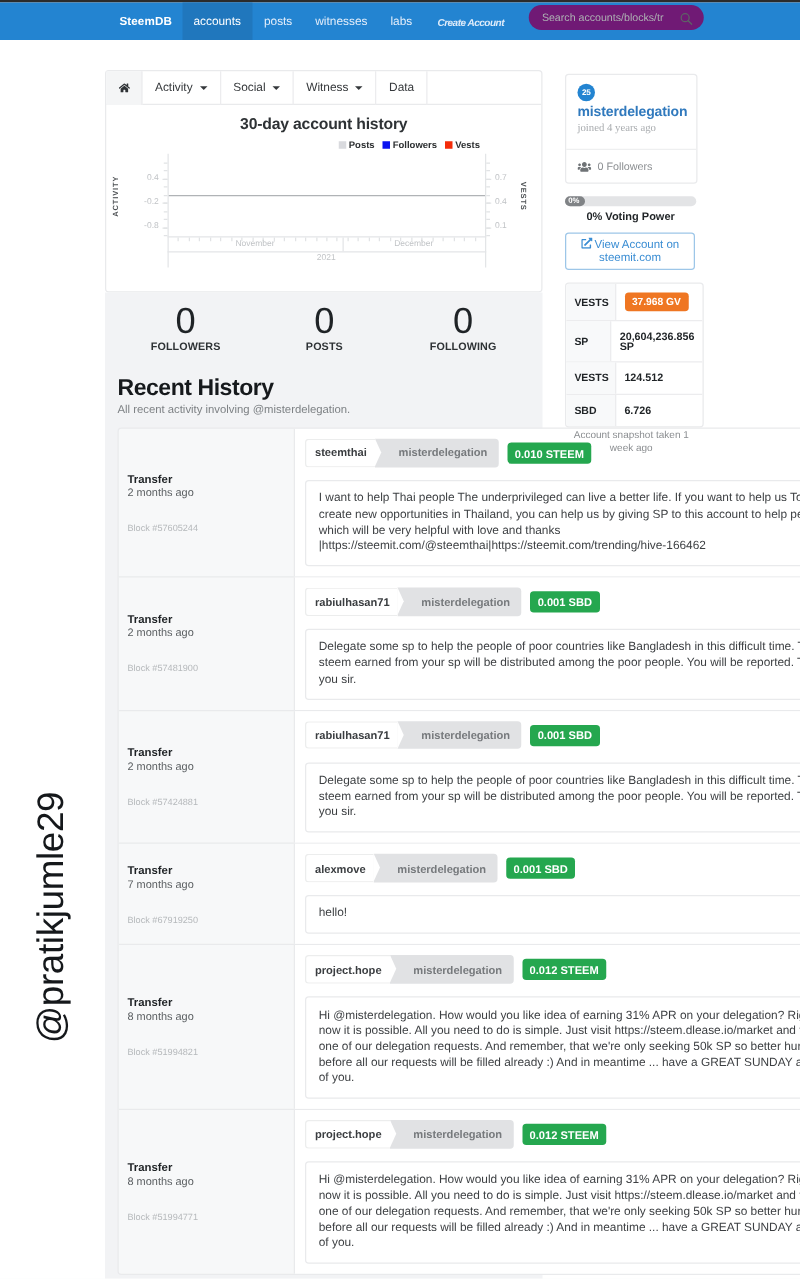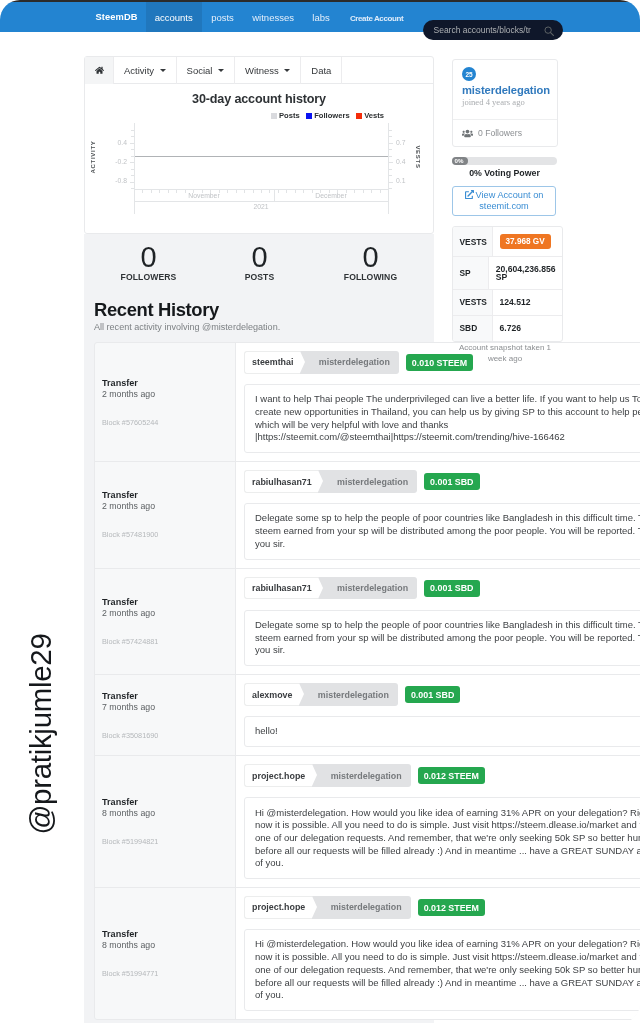--- a/index.html
+++ b/index.html
@@ -4,33 +4,33 @@
 <title>SteemDB</title>
 <style>
   * { box-sizing: border-box; }
   html, body { margin:0; padding:0; }
   body {
     width:640px; height:1023px; overflow:hidden;
     background:#ffffff;
     font-family:"Liberation Sans", sans-serif;
     -webkit-font-smoothing: antialiased;
   }
-  .page { position:relative; width:640px; height:1023px; overflow:hidden;border-radius:20px; }
+  .page { position:relative; width:640px; height:1023px; overflow:hidden; }
 
   
   .topstrip { position:absolute; left:0; top:0; width:640px; height:2px; background:#2b2b2b; }
 
   
   .navbar { position:absolute; left:0; top:2px; width:640px; height:30px; background:#2384d1; }
   .nav-inner { position:absolute; left:84px; top:0; height:30px; display:flex; align-items:stretch; }
   .nav-brand { display:flex; align-items:center; padding:0 8px 0 11.5px; color:#fff; font-weight:bold; font-size:9.3px; letter-spacing:.1px; }
   .nav-item { display:flex; align-items:center; padding:0 9.2px; color:#e4eefa; font-size:9.5px; }
   .nav-item.active { background:#2077bd; color:#fff; }
-  .nav-create { display:flex; align-items:center; padding:16px 11px; color:#dfecfa; font-size:8px; font-weight:bold; letter-spacing:-.4px; }
-  .searchbox { position:absolute; left:423px; top:18px; width:140px; height:20px; background:#0f172a; border-radius:10px; }
+  .nav-create { display:flex; align-items:center; padding:16px 11px; color:#dfecfa; font-size:8px; font-weight:bold; letter-spacing:-.4px;font-style:italic; }
+  .searchbox { position:absolute; left:423px; top:2px; width:140px; height:20px; background:#701a75; border-radius:10px; }
   .searchbox .ph { position:absolute; left:10.5px; top:5px; font-size:8.5px; color:#adb0b3; white-space:nowrap; }
   .searchbox .mag { position:absolute; left:121px; top:5.5px; width:10px; height:10px; }
 
   
   .maincard { position:absolute; left:84px; top:56px; width:350px; height:178px; background:#fff; border:1px solid #e9eaec; border-radius:3px; }
   .tabrow { position:relative; height:27px; border-bottom:1px solid #e9eaec; display:flex; }
   .tab { display:flex; align-items:center; justify-content:center; padding:0 10px; font-size:9.5px; color:#35383b; border-right:1px solid #ececee; height:27px; }
   .tab.home { background:#f4f5f6; padding:0 9.5px; }
   .tab.home svg { display:block; }
   .tab .caret { margin-left:5.5px; width:0; height:0; border-left:3px solid transparent; border-right:3px solid transparent; border-top:3.5px solid #35383b; display:inline-block; }
@@ -324,21 +324,21 @@
               </div>
               <span class="amt">0.001 SBD</span>
             </div>
             <div class="memo">Delegate some sp to help the people of poor countries like Bangladesh in this difficult time. The steem earned from your sp will be distributed among the poor people. You will be reported. Thank you sir.</div>
           </div>
         </div>
         <div class="rhrow">
           <div class="rhleft">
             <div class="rh-op">Transfer</div>
             <div class="rh-ago">7 months ago</div>
-            <div class="rh-blk">Block #35081690</div>
+            <div class="rh-blk">Block #67919250</div>
           </div>
           <div class="rhright">
             <div class="bcwrap">
               <div class="bc">
                 <div class="bc-seg bc-a">alexmove</div>
                 <div class="bc-seg bc-b">misterdelegation</div>
               </div>
               <span class="amt">0.001 SBD</span>
             </div>
             <div class="memo">hello!</div>

